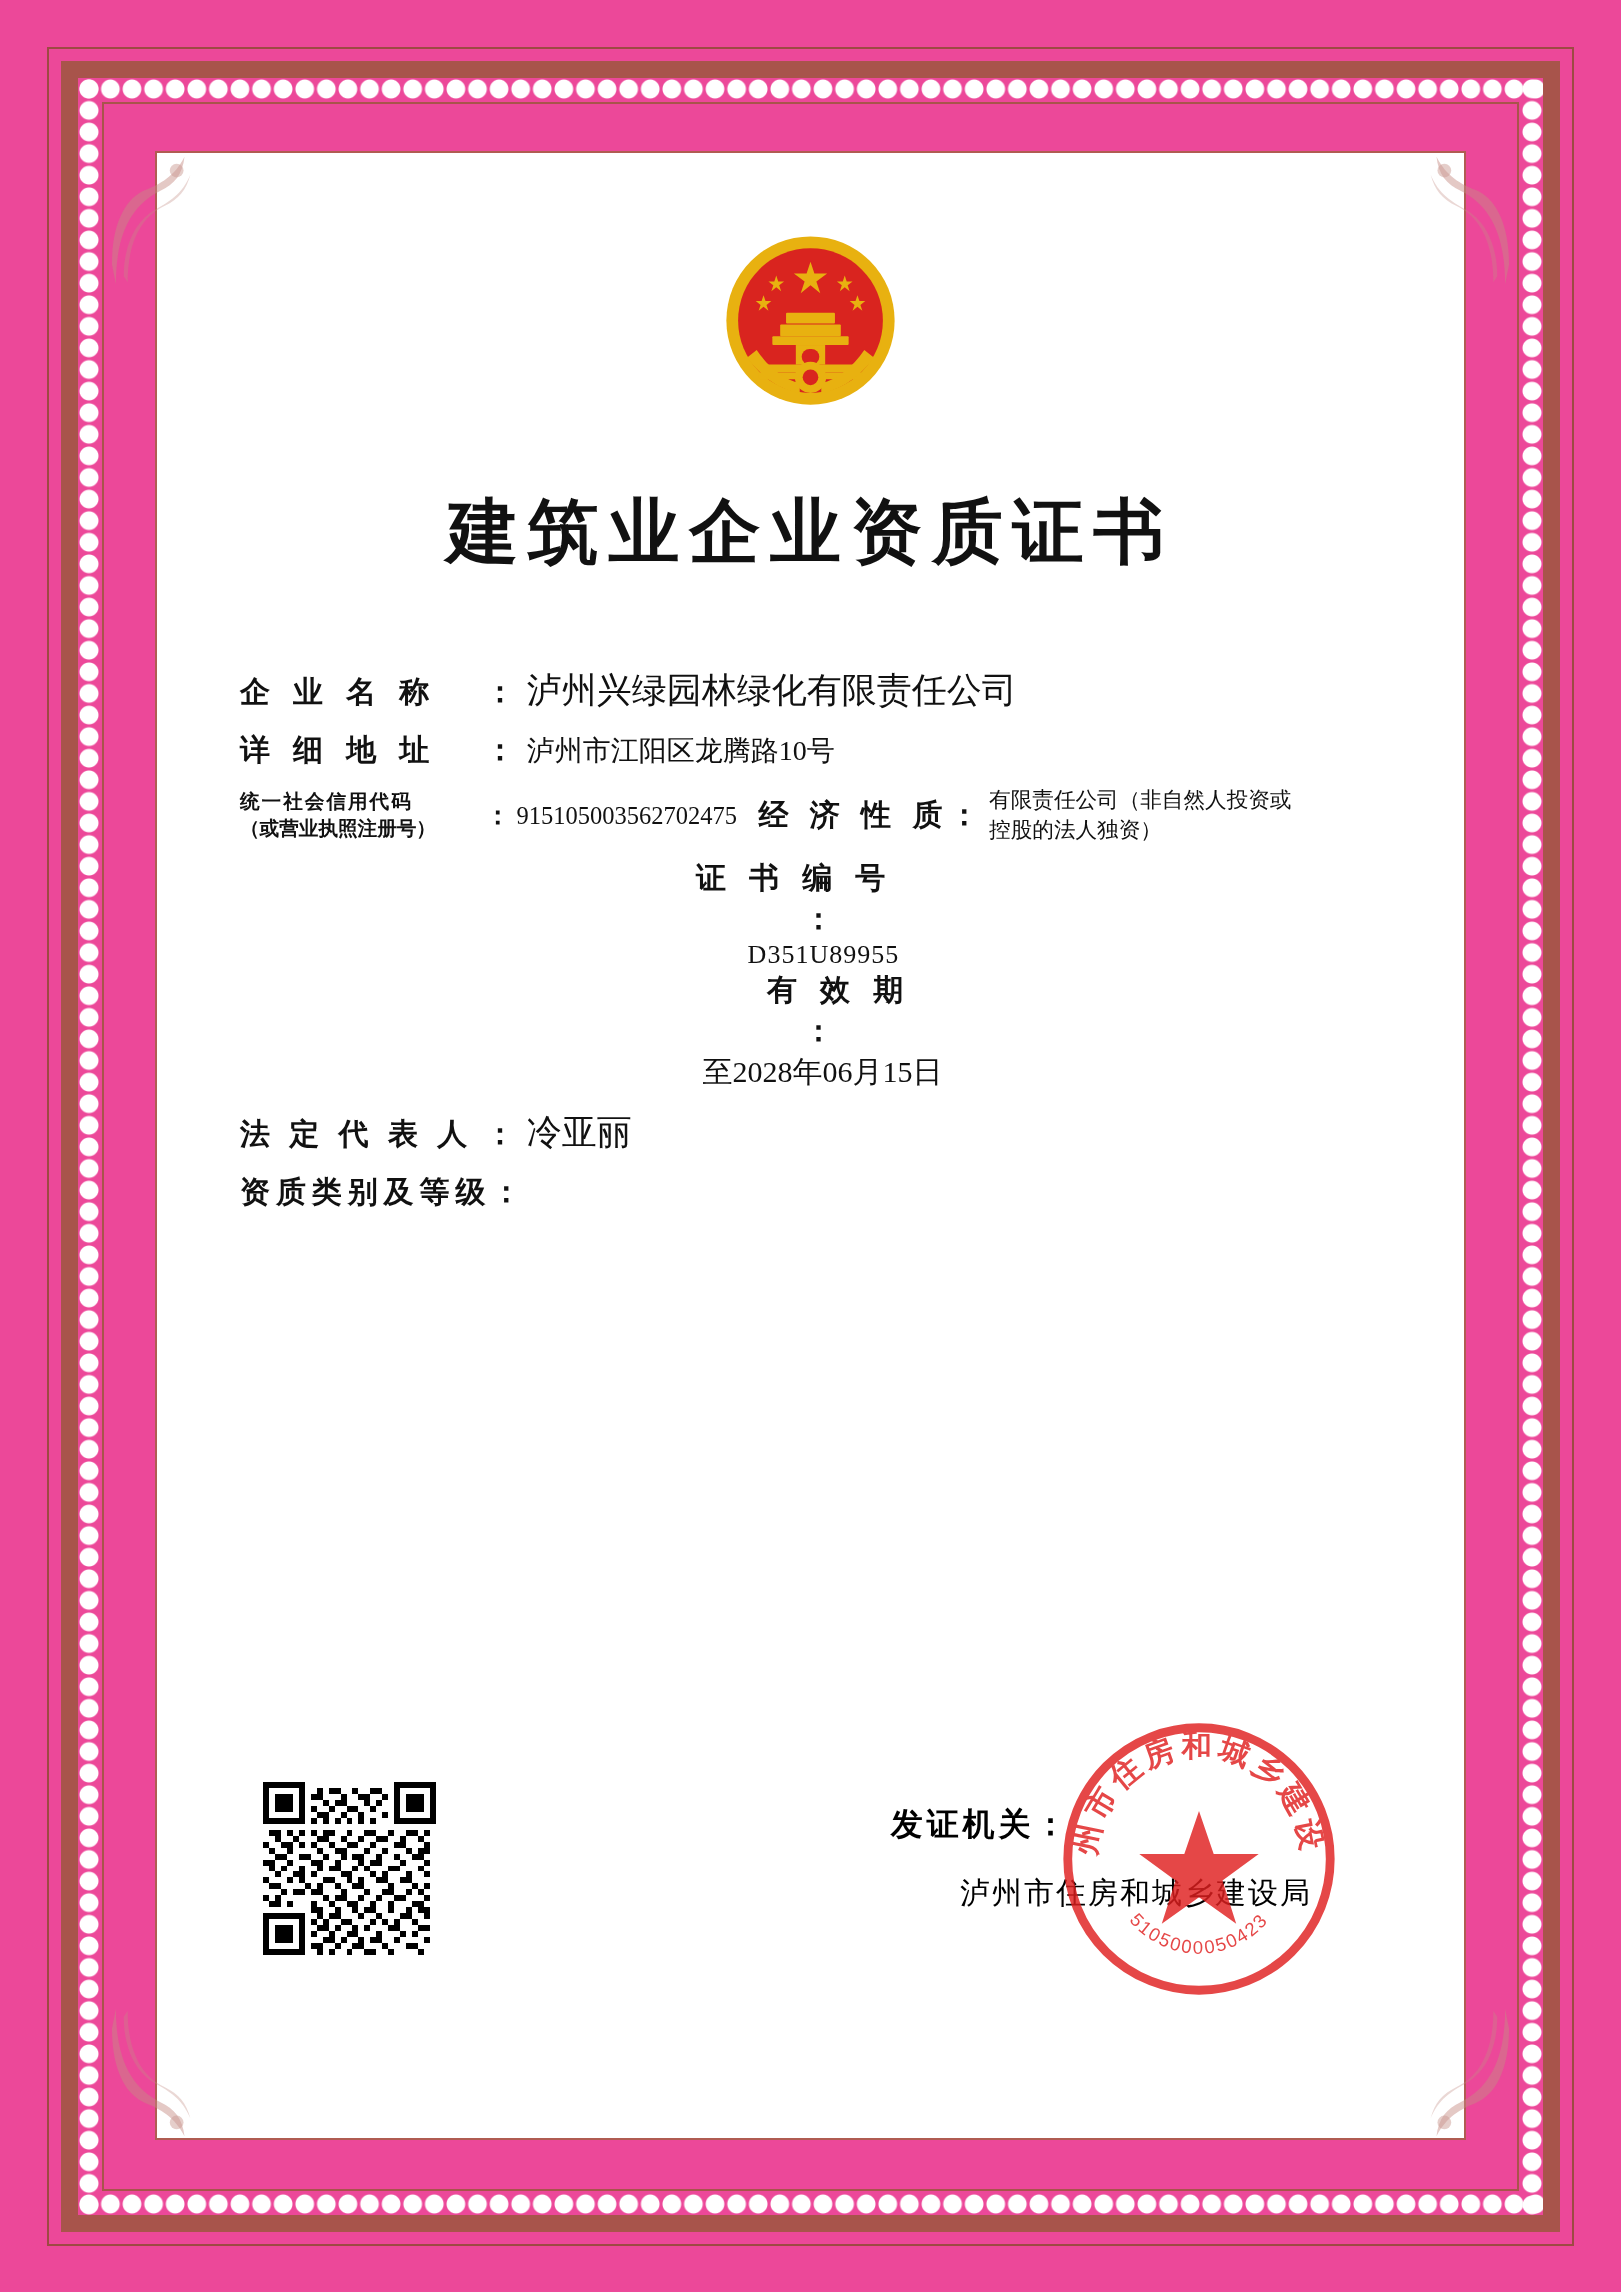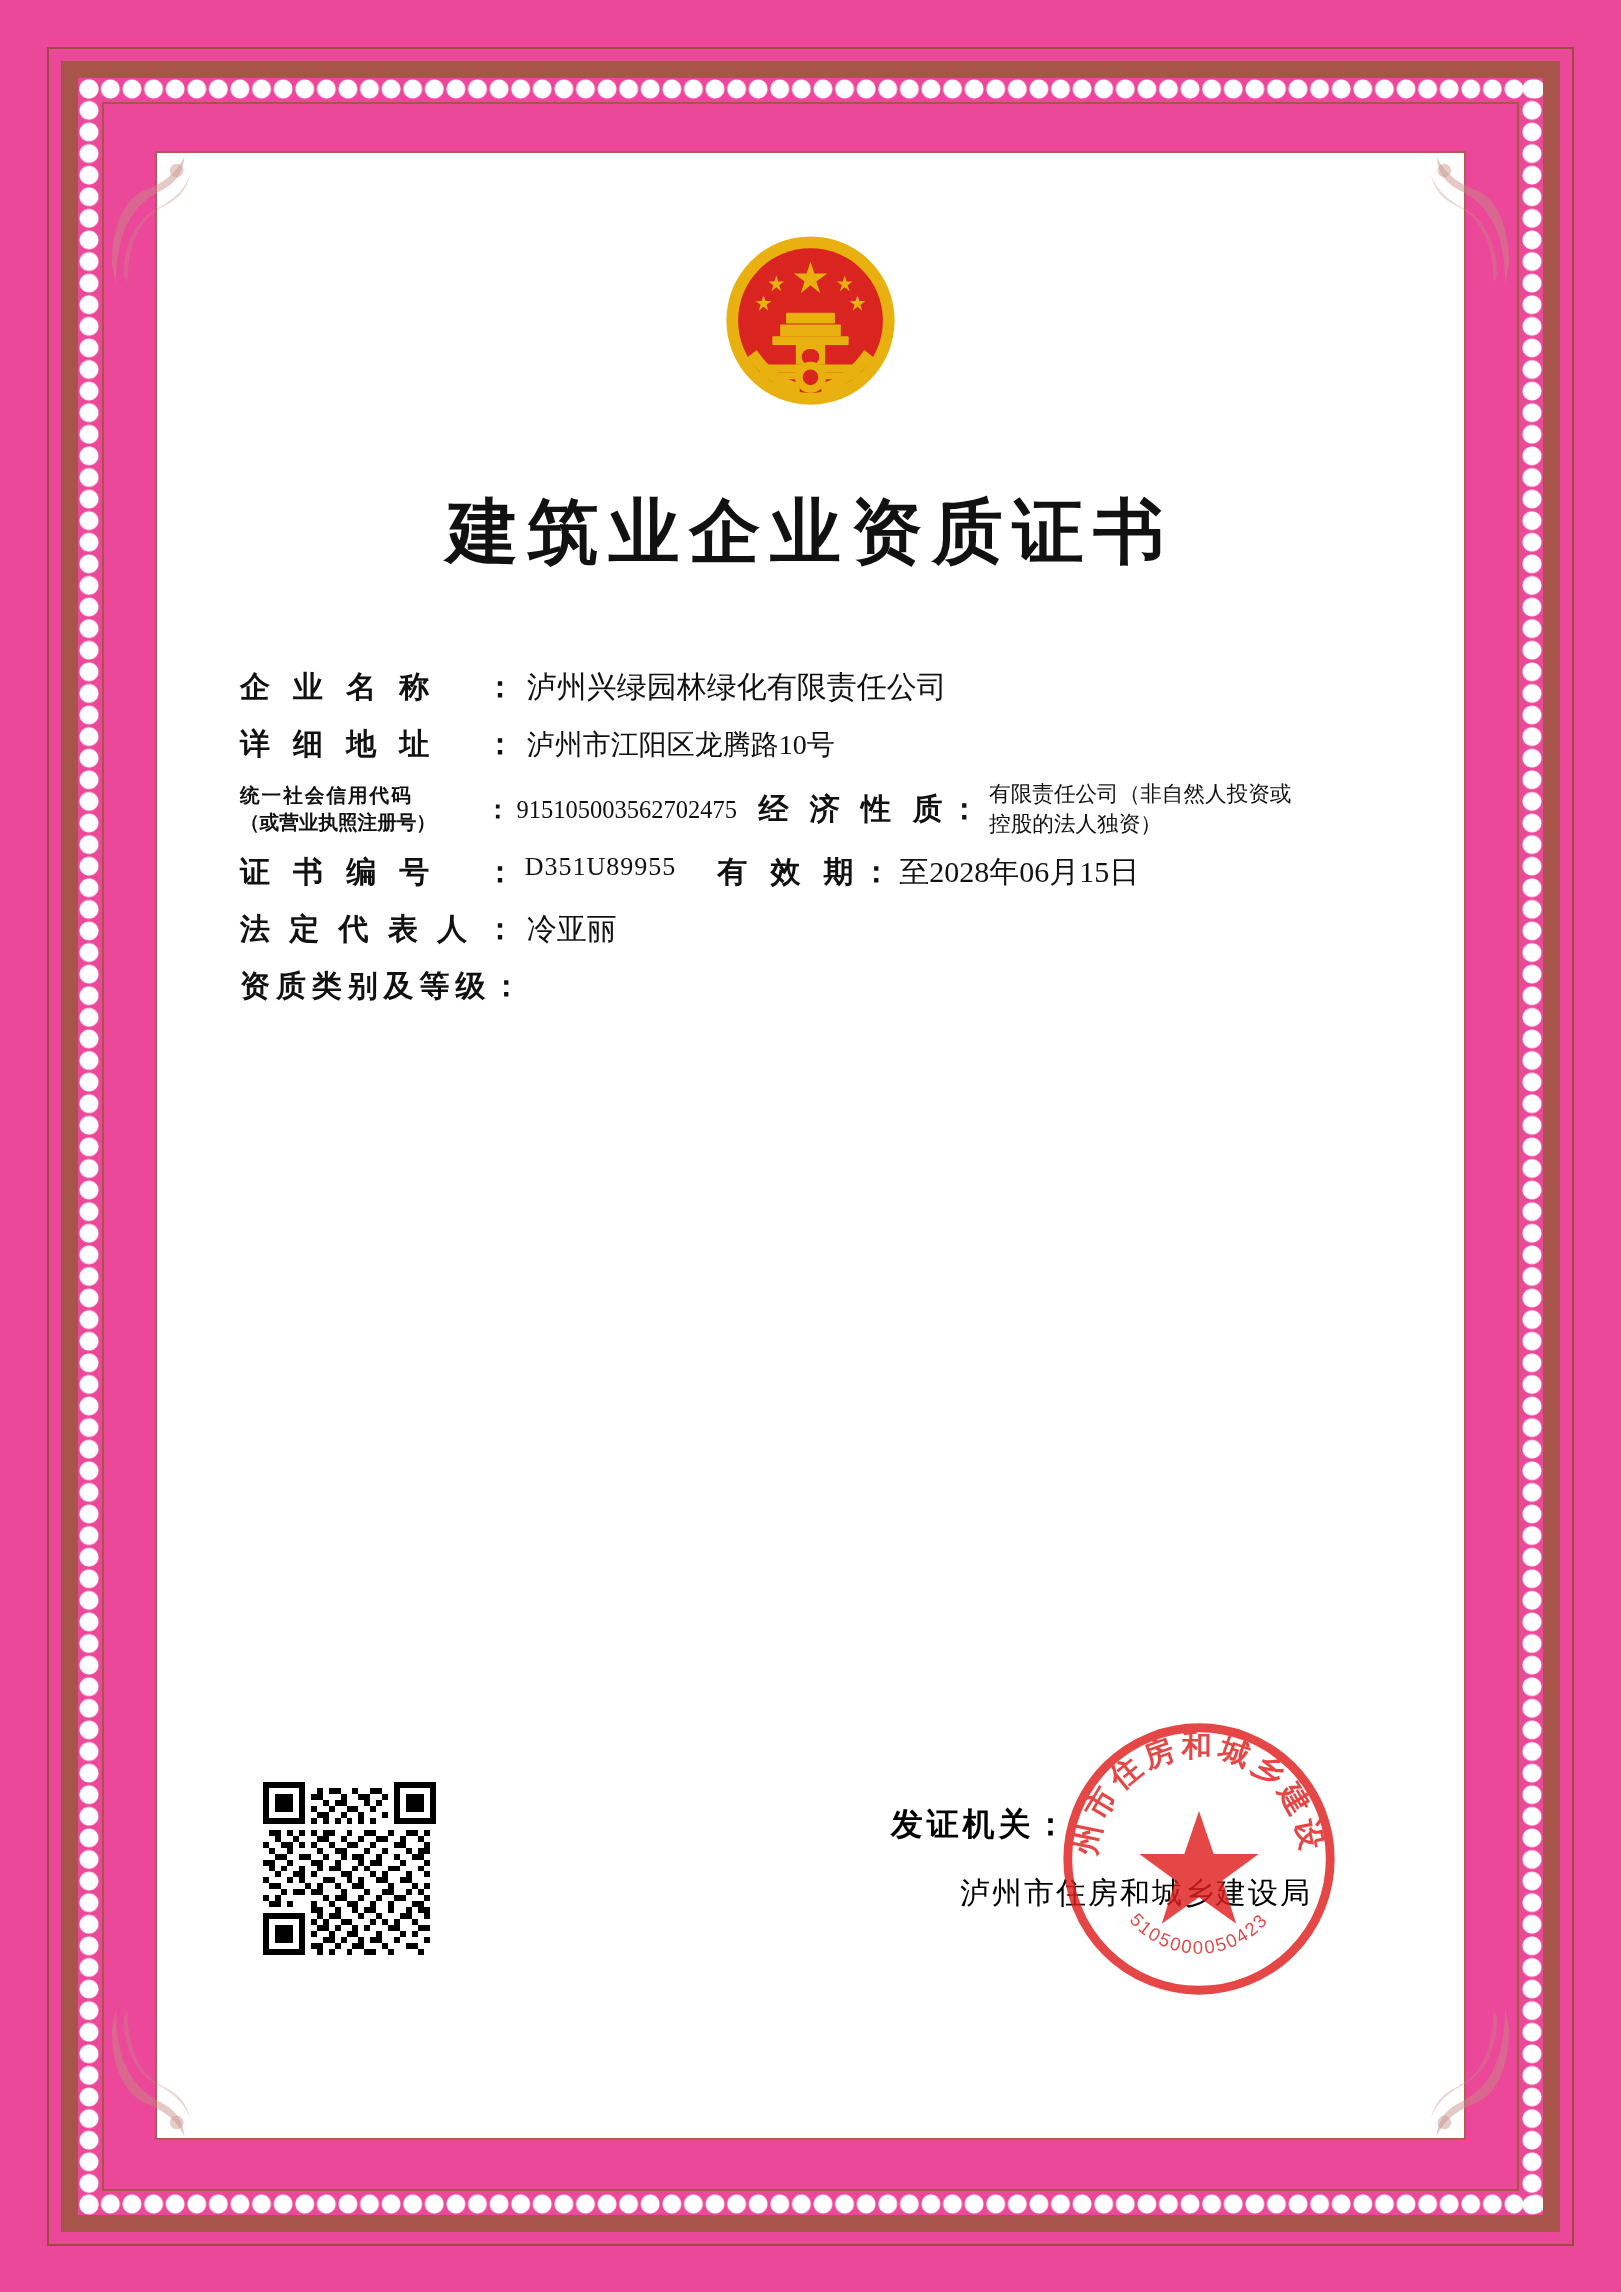--- a/index.html
+++ b/index.html
@@ -136,21 +136,21 @@
     letter-spacing: 7.8px;
     white-space: nowrap;
   }
   .lbl.narrow { letter-spacing: 5.9px; }
   .colon { font-size: 30px; font-weight: bold; }
   .val {
     font-size: 28px;
     margin-left: 11.8px;
     white-space: nowrap;
   }
-  .val.big { font-size: 30px; text-align: right; }
+  .val.big { font-size: 35px; text-align: right; }
 
   .row-name .lbl { width: 245px; }
   .row-addr .lbl { width: 245px; }
 
   
   .row-code {
     display: flex;
     align-items: center;
     margin-bottom: 13.7px;
   }
@@ -176,21 +176,21 @@
     letter-spacing: 6.9px;
     white-space: nowrap;
   }
   .econ-val {
     font-size: 21.6px;
     line-height: 1.35;
     margin-left: 9.8px;
     max-width: 323px;
   }
 
-  .row-certno { display: flex; align-items: flex-start; margin-bottom: 15.7px; }
+  .row-certno { display: flex; align-items: center; margin-bottom: 15.7px; flex-direction: column; }
   .row-certno .lbl { width: 245px; }
   .certno-val { font-size: 26px; margin-left: 9.8px; letter-spacing: 1px; }
   .valid-lbl { font-size: 30px; font-weight: bold; letter-spacing: 7.8px; margin-left: 41px; white-space: nowrap; }
   .valid-val { font-size: 30px; margin-left: 7.8px; white-space: nowrap; }
 
   .row-rep .lbl { width: 245px; }
 
   .row-qual {
     margin-top: 16px;
   }

